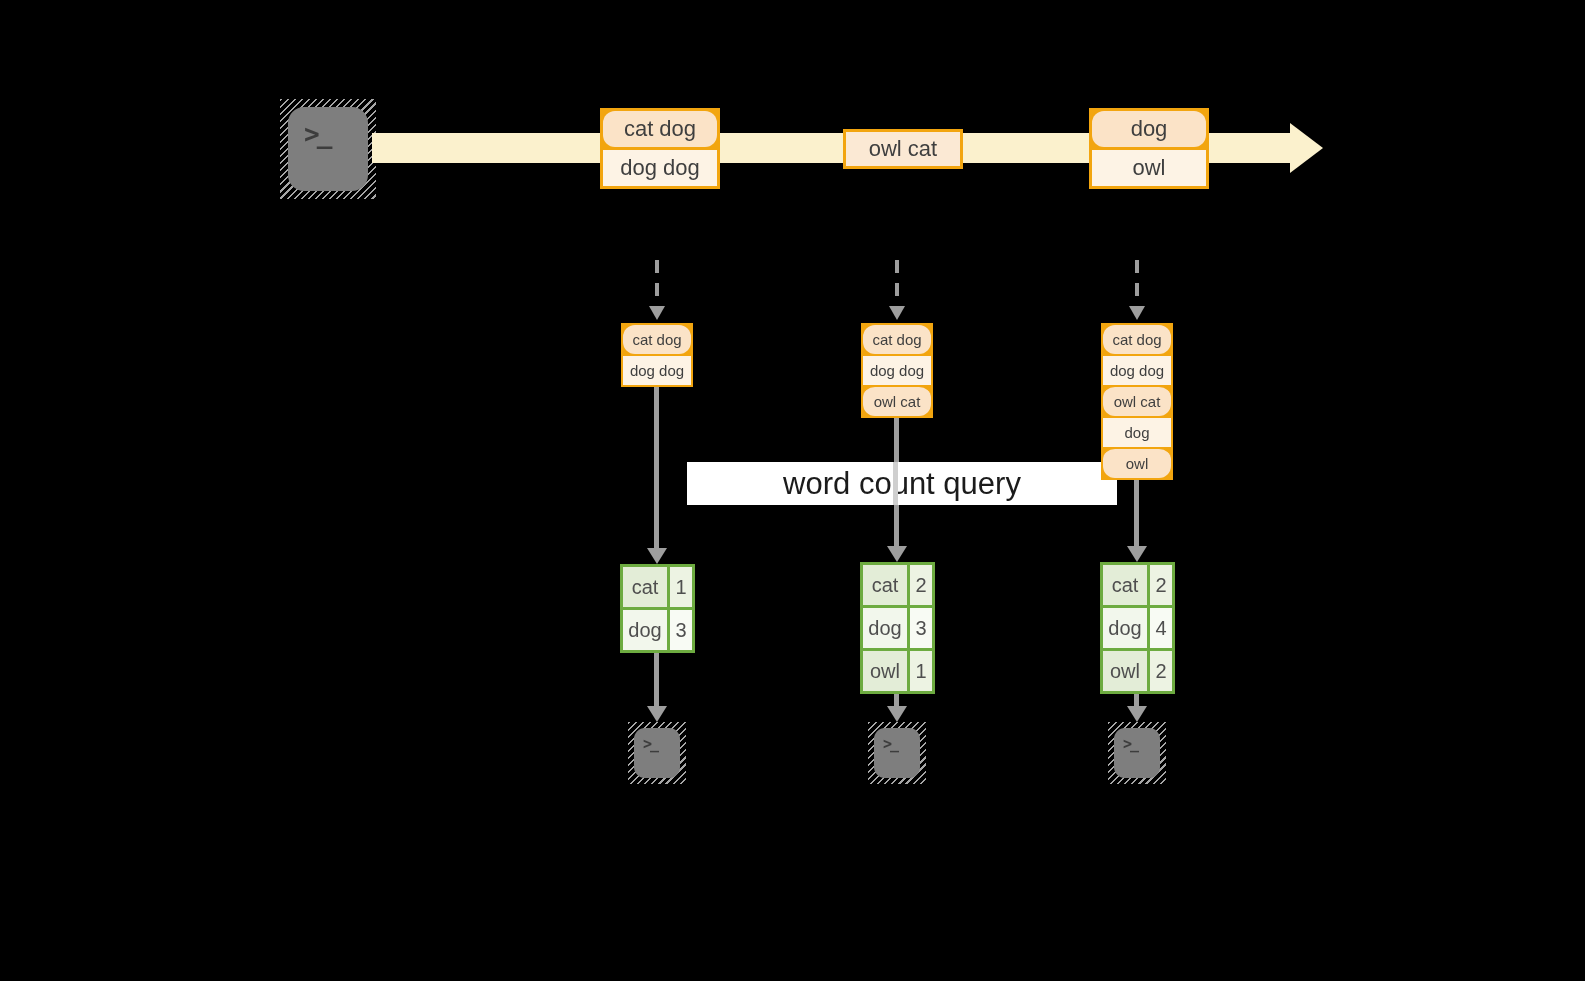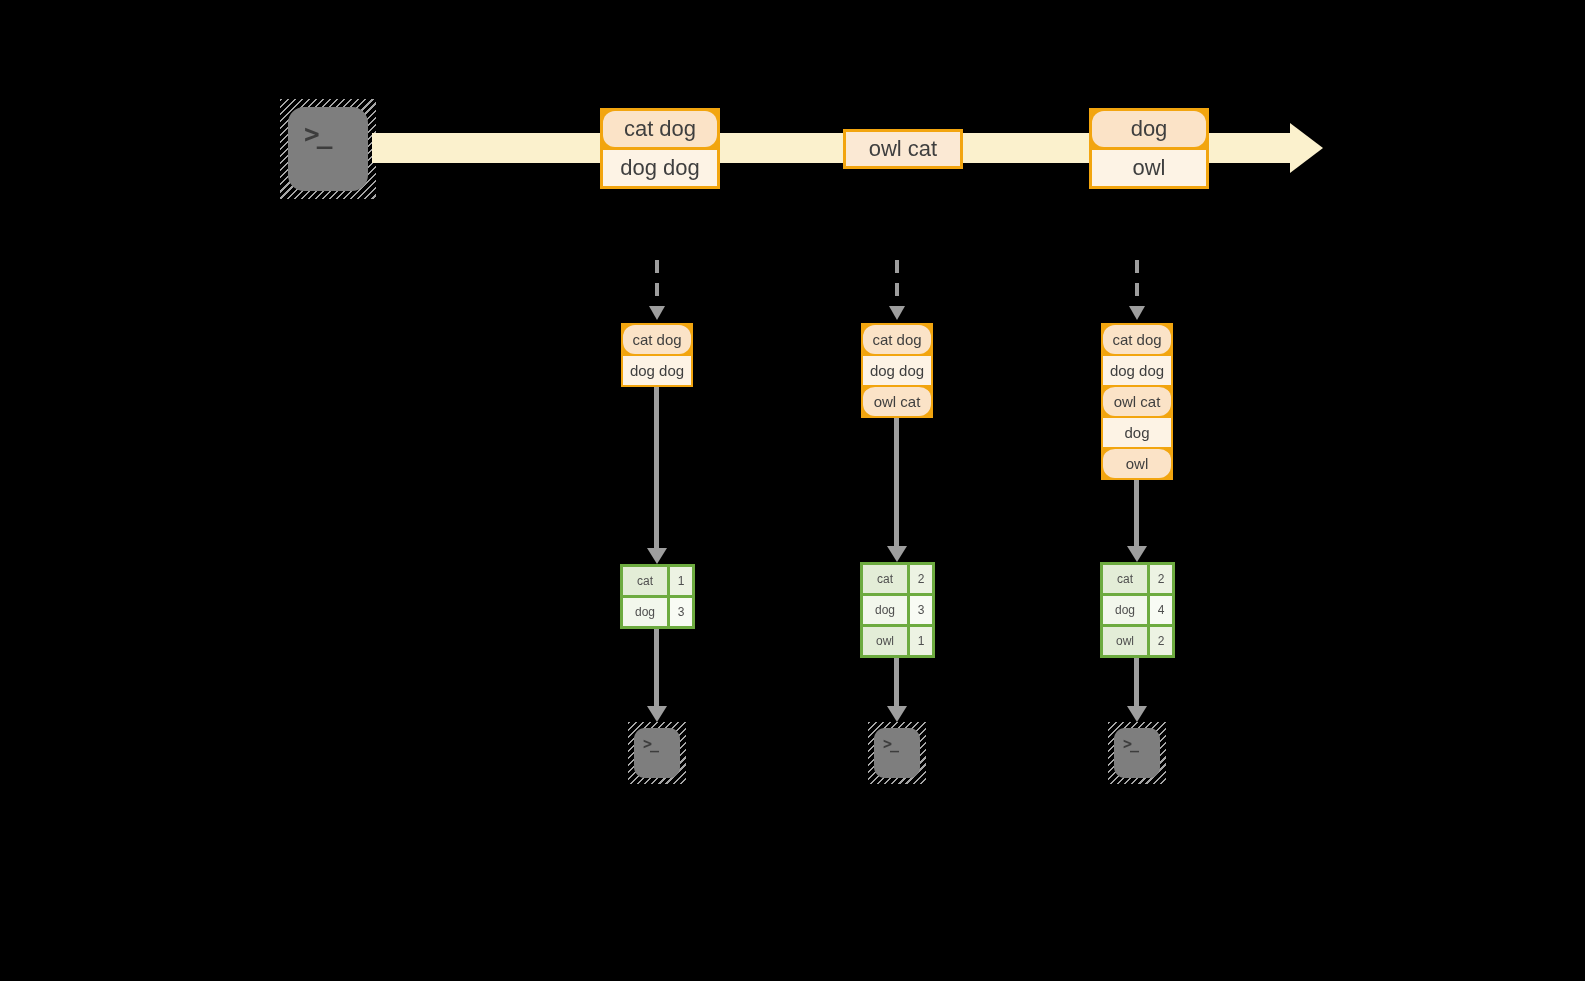--- a/index.html
+++ b/index.html
@@ -38,21 +38,21 @@
   .head{position:absolute;width:0;height:0;z-index:2;
     border-left:10px solid transparent;border-right:10px solid transparent;border-top:16px solid #9E9E9E;}
   .head-sm{border-left-width:8px;border-right-width:8px;border-top-width:14px;}
   
   .qlabel{position:absolute;left:687px;top:462px;width:430px;height:43px;background:#FFFFFF;z-index:4;
     display:flex;align-items:center;justify-content:center;font-size:31px;color:#1B1B1B;}
   .qlabel .through{position:absolute;left:206px;top:0;width:5px;height:43px;background:#CFCFCF;}
   .z-top{z-index:5;}
   
   .gtable{position:absolute;background:#6DAB40;display:grid;grid-template-columns:44px 22px;gap:3px;padding:3px;z-index:3;}
-  .gtable .cell{display:flex;align-items:center;justify-content:center;height:28px;font-size:12px;color:#4F4F4F;}
+  .gtable .cell{display:flex;align-items:center;justify-content:center;height:40px;font-size:20px;color:#4F4F4F;}
   .gc-a1{background:#E3EDD7;} .gc-a2{background:#EDF3E3;}
   .gc-b1{background:#F2F7EC;} .gc-b2{background:#F8FBF4;}
 </style>
 </head>
 <body>
 
 <div id="canvas">
 
   <div class="term term-lg" style="left:280px;top:99px;width:96px;height:100px;">
     <div class="inner">
@@ -101,20 +101,24 @@
     <div class="row fill-a">owl</div>
   </div>
 
   <div class="vline" style="left:654px;top:387px;height:161px;"></div>
   <div class="head" style="left:647px;top:548px;"></div>
   <div class="vline" style="left:894px;top:418px;height:128px;"></div>
   <div class="head" style="left:887px;top:546px;"></div>
   <div class="vline" style="left:1134px;top:480px;height:66px;"></div>
   <div class="head" style="left:1127px;top:546px;"></div>
 
+  <div class="qlabel">
+    <div class="through"></div>
+    <span>word count query</span>
+  </div>
 
   <div class="gtable" style="left:620px;top:564px;">
     <div class="cell gc-a1">cat</div>
     <div class="cell gc-a2">1</div>
     <div class="cell gc-b1">dog</div>
     <div class="cell gc-b2">3</div>
   </div>
   <div class="gtable" style="left:860px;top:562px;">
     <div class="cell gc-a1">cat</div>
     <div class="cell gc-a2">2</div>

